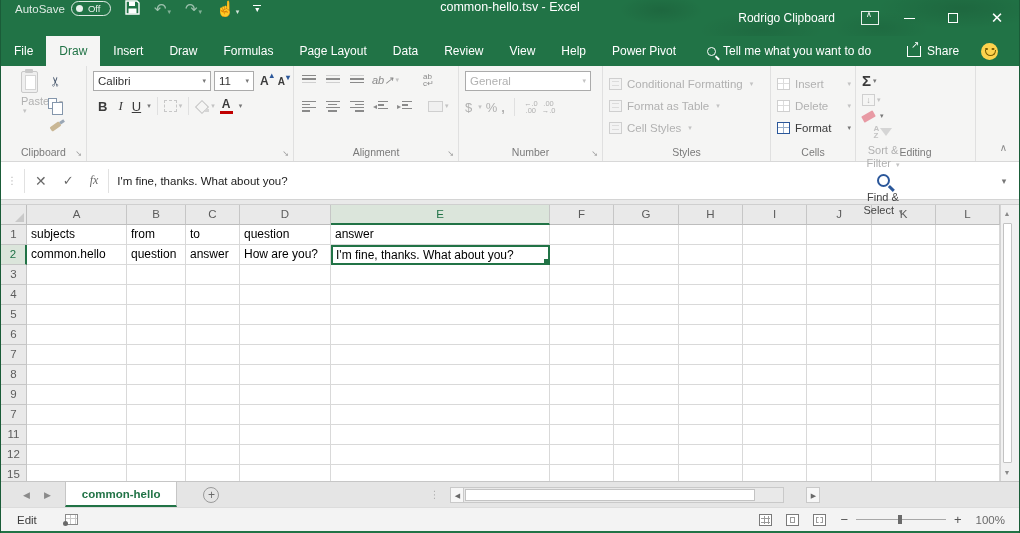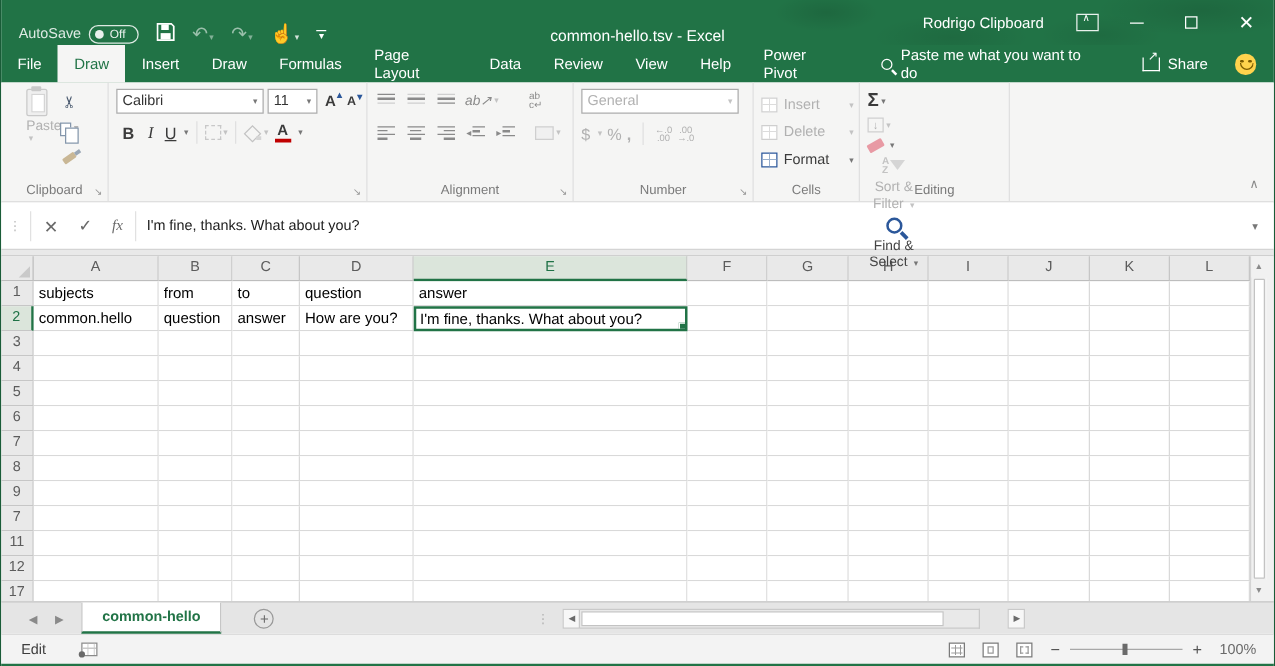--- a/index.html
+++ b/index.html
@@ -1,21 +1,21 @@
 <!DOCTYPE html>
 <html><head>
 <meta charset="utf-8">
 <style>
   * { margin:0; padding:0; box-sizing:border-box; }
   html,body { width:1020px; height:533px; overflow:hidden; }
   body { font-family:"Liberation Sans", sans-serif; font-size:12px; color:#444; background:#fff; }
   .app { width:1020px; height:533px; border-left:1px solid #1a5c38; border-right:1px solid #1a5c38; display:flex; flex-direction:column; }
 
   
-  .titlebar { height:36px; background:#217346; position:relative; display:flex; align-items:flex-end; color:#fff; flex:0 0 auto;
+  .titlebar { height:36px; background:#217346; position:relative; display:flex; align-items:flex-start; color:#fff; flex:0 0 auto;
     background-image:
       radial-gradient(ellipse 60px 22px at 660px 10px, rgba(0,0,0,.10), transparent 70%),
       radial-gradient(ellipse 90px 26px at 760px 30px, rgba(0,0,0,.08), transparent 70%),
       radial-gradient(ellipse 120px 30px at 960px 8px,  rgba(0,0,0,.10), transparent 70%),
       radial-gradient(ellipse 70px 24px at 880px 28px, rgba(0,0,0,.07), transparent 70%);
   }
   .qat { display:flex; align-items:center; gap:14px; padding-left:14px; }
   .autosave { display:flex; align-items:center; gap:6px; color:rgba(255,255,255,.85); font-size:11.5px; }
   .toggle { width:40px; height:15px; border:1px solid rgba(255,255,255,.85); border-radius:8px; display:flex; align-items:center; padding:0 4px; gap:5px; }
   .toggle .knob { width:7px; height:7px; border-radius:50%; background:rgba(255,255,255,.9); }
@@ -259,21 +259,21 @@
     <span class="rtab">Draw</span>
     <span class="rtab">Formulas</span>
     <span class="rtab">Page Layout</span>
     <span class="rtab">Data</span>
     <span class="rtab">Review</span>
     <span class="rtab">View</span>
     <span class="rtab">Help</span>
     <span class="rtab">Power Pivot</span>
     <span class="tellme">
       <span class="mag"></span>
-      <span>Paste me what you want to do</span>
+      <span>Tell me what you want to do</span>
     </span>
     <span class="share">
       <span class="share-icon"></span>
       <span>Share</span>
     </span>
     <span class="smiley"></span>
   </div>
 
   <div class="ribbon">
 
@@ -430,20 +430,38 @@
         <span class="cur">%</span>
         <span class="cur" style="font-weight:bold;">,</span>
         <span class="vsep"></span>
         <span class="decimal">←.0<br>.00</span>
         <span class="decimal">.00<br>→.0</span>
       </div>
       <span class="rgroup-label">Number</span>
       <span class="launcher">↘</span>
     </div>
 
+    <div class="rgroup g-styles">
+      <div class="stylerow">
+        <span class="sq-ic"></span>
+        <span>Conditional Formatting</span>
+          <span class="drop gray">▾</span>
+      </div>
+      <div class="stylerow">
+        <span class="sq-ic"></span>
+        <span>Format as Table</span>
+          <span class="drop gray">▾</span>
+      </div>
+      <div class="stylerow">
+        <span class="sq-ic"></span>
+        <span>Cell Styles</span>
+          <span class="drop gray">▾</span>
+      </div>
+      <span class="rgroup-label">Styles</span>
+    </div>
 
     <div class="rgroup g-cells">
       <div class="cellrow">
         <span class="cells-ic"></span>
         <span>Insert</span>
           <span class="drop gray" style="margin-left:auto;">▾</span>
       </div>
       <div class="cellrow">
         <span class="cells-ic"></span>
         <span>Delete</span>
@@ -698,21 +716,21 @@
             <div class="gcell" style="width: 219px;"></div>
             <div class="gcell" style="width: 64px;"></div>
             <div class="gcell" style="width: 65px;"></div>
             <div class="gcell" style="width: 64px;"></div>
             <div class="gcell" style="width: 64px;"></div>
             <div class="gcell" style="width: 65px;"></div>
             <div class="gcell" style="width: 64px;"></div>
             <div class="gcell" style="width: 64px;"></div>
           </div>
           <div class="grow">
-            <div class="row-hdr">17</div>
+            <div class="row-hdr">15</div>
             <div class="gcell" style="width: 100px;"></div>
             <div class="gcell" style="width: 59px;"></div>
             <div class="gcell" style="width: 54px;"></div>
             <div class="gcell" style="width: 91px;"></div>
             <div class="gcell" style="width: 219px;"></div>
             <div class="gcell" style="width: 64px;"></div>
             <div class="gcell" style="width: 65px;"></div>
             <div class="gcell" style="width: 64px;"></div>
             <div class="gcell" style="width: 64px;"></div>
             <div class="gcell" style="width: 65px;"></div>

